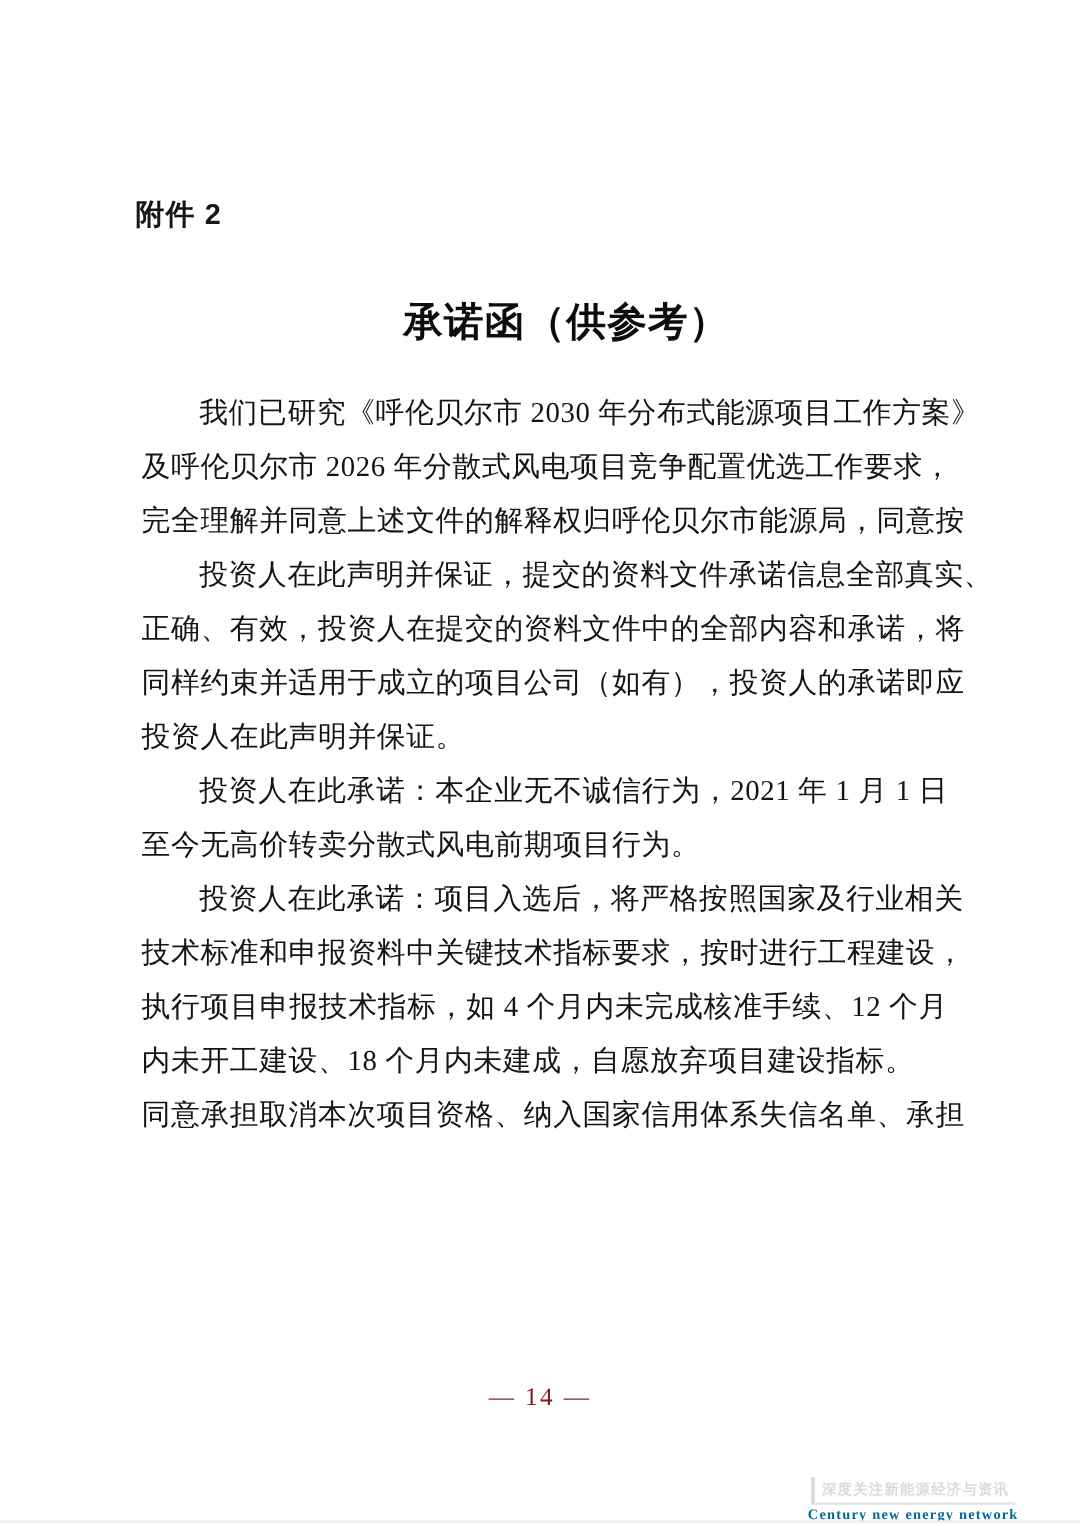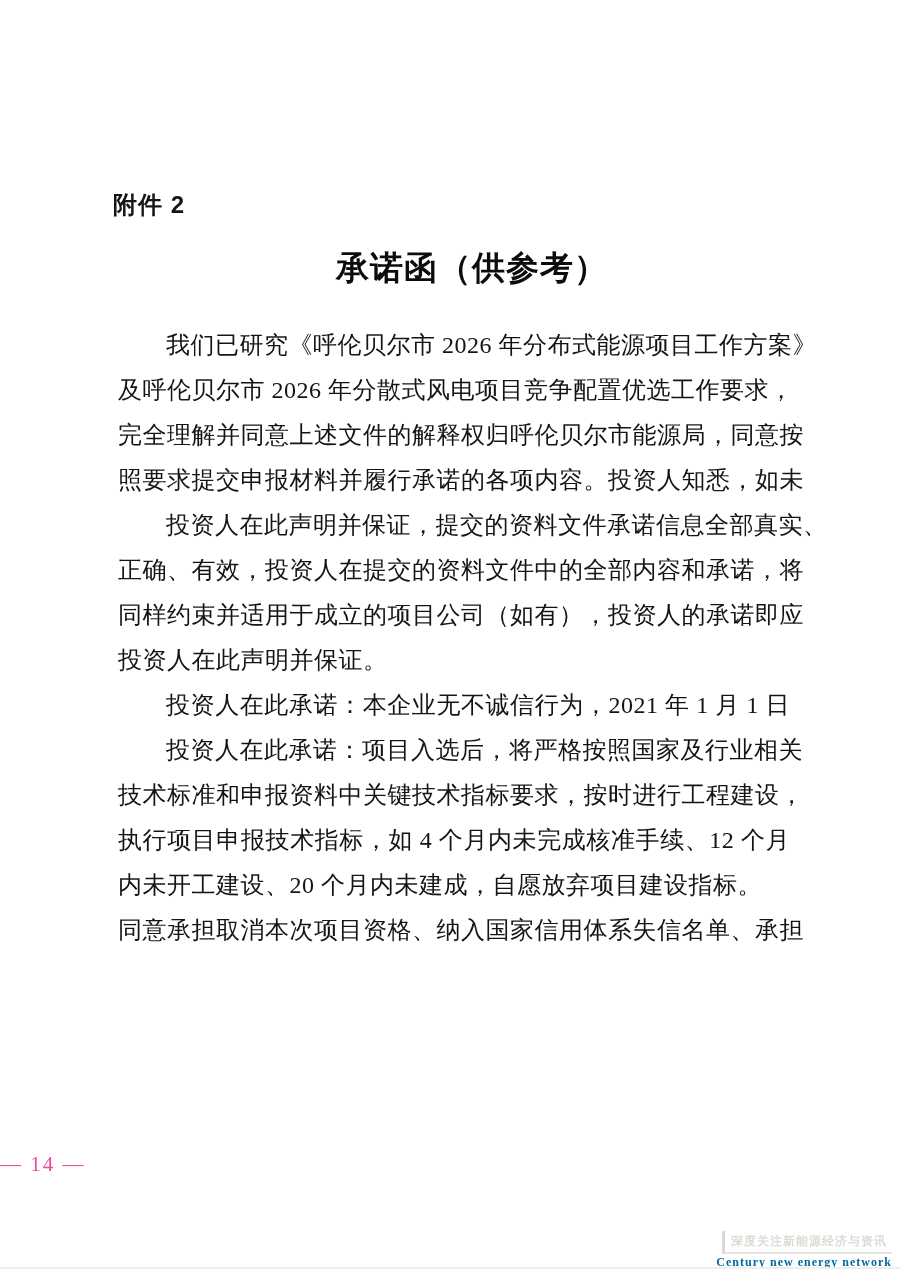--- a/index.html
+++ b/index.html
@@ -19,21 +19,20 @@
   .attachment-label {
     position: absolute;
     left: 113px;
     top: 163px;
     font-family: "Liberation Sans", "DejaVu Sans", sans-serif;
     font-weight: 600;
     font-size: 24px;
     letter-spacing: 1px;
     color: #161616;
     white-space: nowrap;
-    margin-top: 26px;
   }
   .doc-title {
     position: absolute;
     left: 0;
     top: 246px;
     width: 100%;
     text-align: center;
     font-weight: 700;
     font-size: 33px;
     letter-spacing: 1px;
@@ -57,33 +56,33 @@
     white-space: nowrap;
     color: #141414;
   }
   .ln.first { text-indent: 2em; }
   .ln.end   { text-align-last: left; }
   .page-number {
     position: absolute;
     left: 0;
     top: 1152px;
     width: 100%;
-    text-align: left;
+    text-align: center;
     font-size: 21px;
     letter-spacing: 2px;
-    color: #ec4899;
+    color: #7f1d1d;
   }
   .watermark {
     position: absolute;
     right: 8px;
     bottom: 2px;
     width: 262px;
     display: flex;
     flex-direction: column;
-    align-items: flex-end;
+    align-items: center;
     user-select: none;
   }
   .wm-slogan {
     font-family: "Liberation Sans", "DejaVu Sans", sans-serif;
     font-size: 12px;
     font-weight: 700;
     letter-spacing: 1px;
     color: #dbdbd6;
     border-left: 3px solid #d9d9d4;
     border-bottom: 2px solid #e3e3df;
@@ -124,42 +123,42 @@
 
 <div class="page">
 
   <div class="attachment-label">附件 2</div>
 
   <div class="doc-title">承诺函（供参考）</div>
 
   <div class="doc-body">
 
     <div class="para">
-      <div class="ln first">我们已研究《呼伦贝尔市 2026 年分布式能源项目工作方案》</div>
+      <div class="ln first">我们已研究《呼伦贝尔市 2030 年分布式能源项目工作方案》</div>
       <div class="ln">及呼伦贝尔市 2026 年分散式风电项目竞争配置优选工作要求，</div>
       <div class="ln">完全理解并同意上述文件的解释权归呼伦贝尔市能源局，同意按</div>
-      <div class="ln">照要求提交申报材料并履行承诺的各项内容。投资人知悉，如未</div>
     </div>
 
     <div class="para">
       <div class="ln first">投资人在此声明并保证，提交的资料文件承诺信息全部真实、</div>
       <div class="ln">正确、有效，投资人在提交的资料文件中的全部内容和承诺，将</div>
       <div class="ln">同样约束并适用于成立的项目公司（如有），投资人的承诺即应</div>
       <div class="ln end">投资人在此声明并保证。</div>
     </div>
 
     <div class="para">
       <div class="ln first">投资人在此承诺：本企业无不诚信行为，2021 年 1 月 1 日</div>
+      <div class="ln end">至今无高价转卖分散式风电前期项目行为。</div>
     </div>
 
     <div class="para">
       <div class="ln first">投资人在此承诺：项目入选后，将严格按照国家及行业相关</div>
       <div class="ln">技术标准和申报资料中关键技术指标要求，按时进行工程建设，</div>
       <div class="ln">执行项目申报技术指标，如 4 个月内未完成核准手续、12 个月</div>
-      <div class="ln end">内未开工建设、20 个月内未建成，自愿放弃项目建设指标。</div>
+      <div class="ln end">内未开工建设、18 个月内未建成，自愿放弃项目建设指标。</div>
     </div>
 
     <div class="para">
       <div class="ln">同意承担取消本次项目资格、纳入国家信用体系失信名单、承担</div>
     </div>
 
   </div>
 
   <div class="page-number">— 14 —</div>
 

